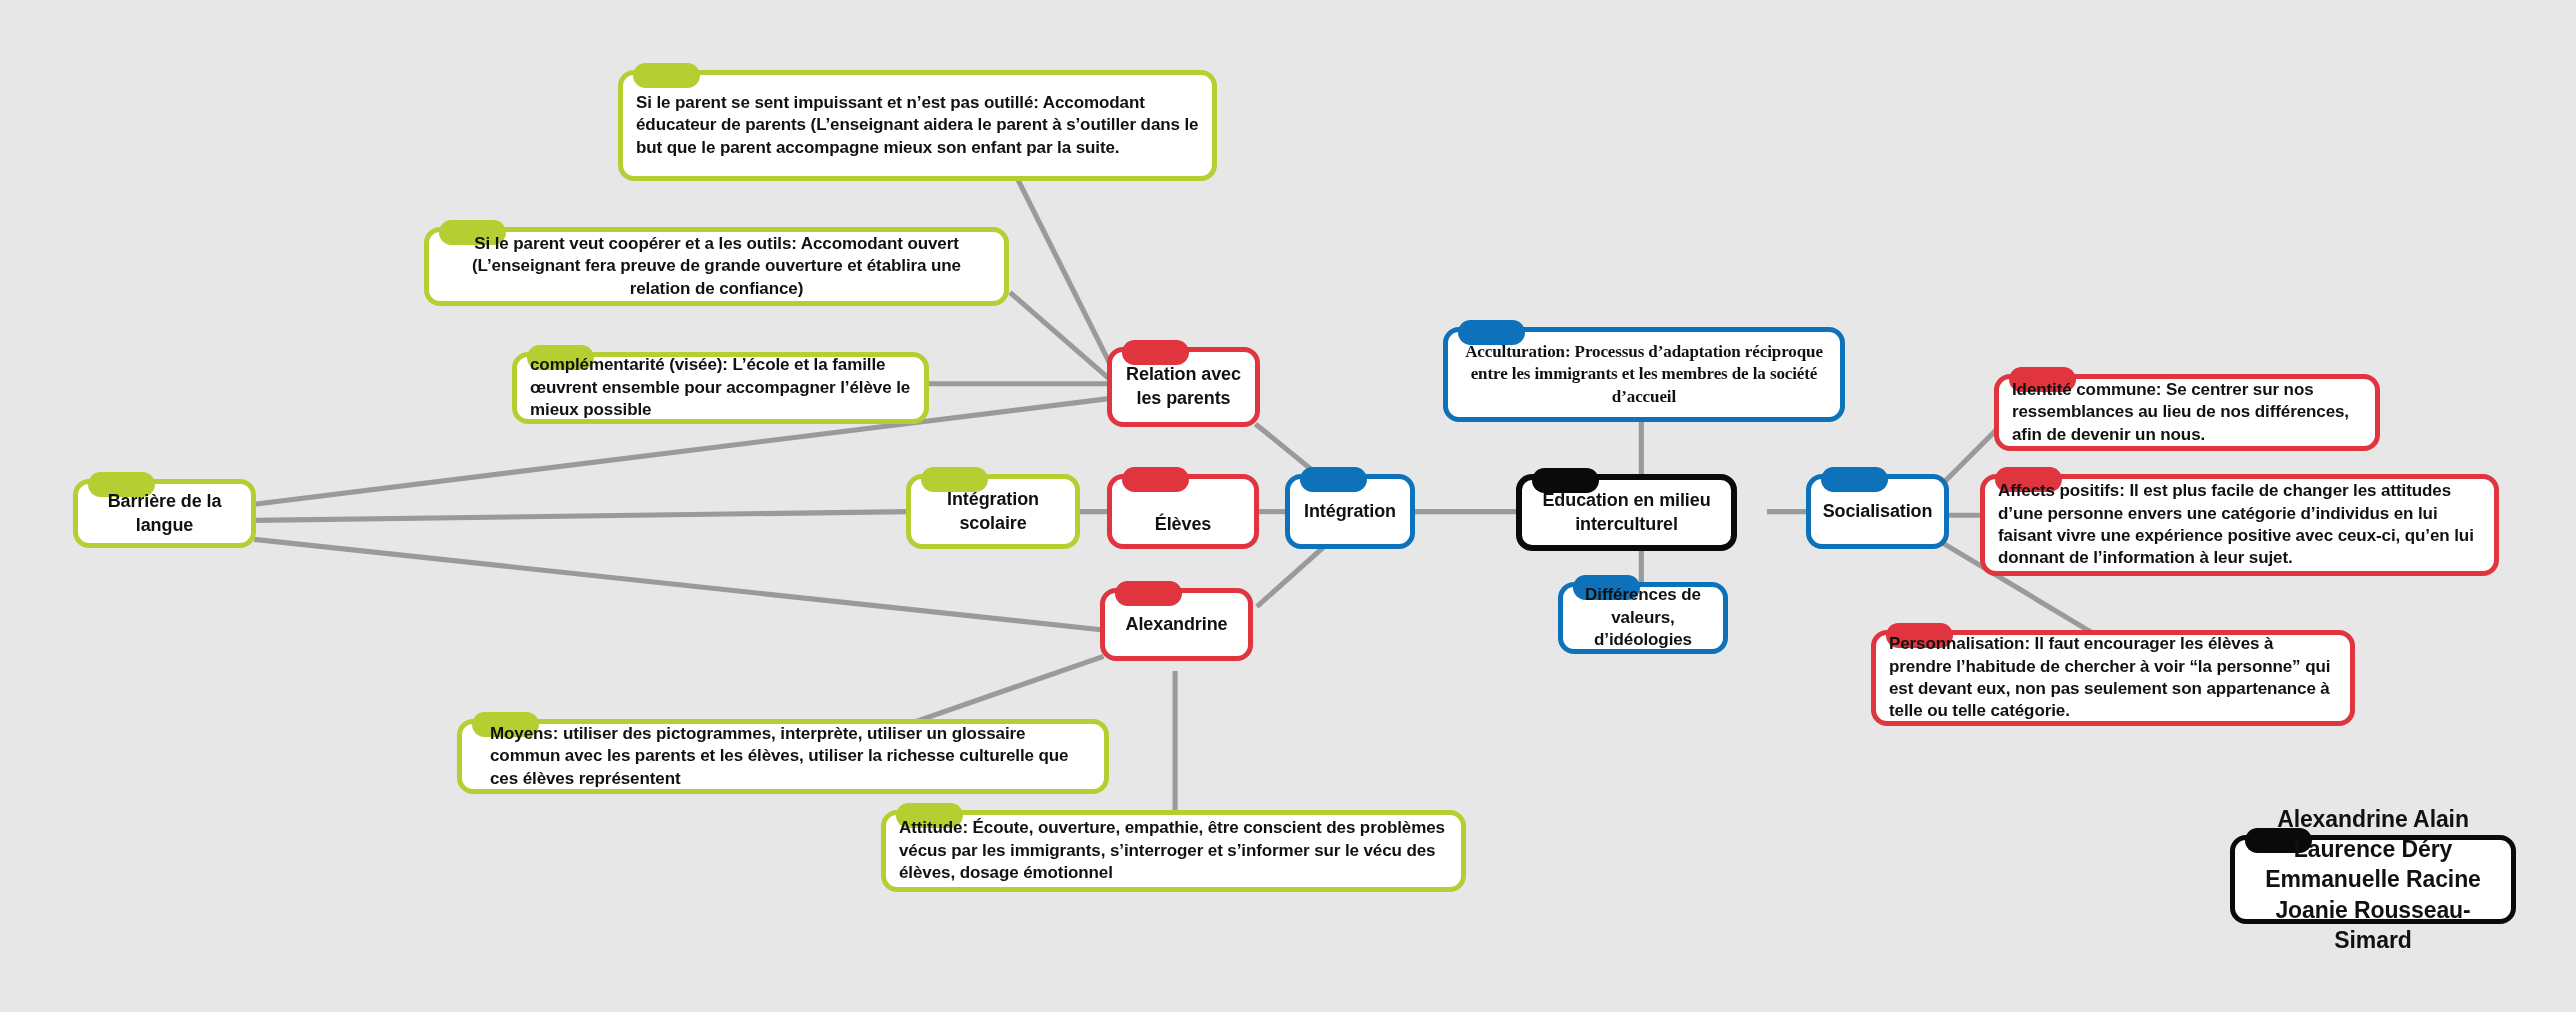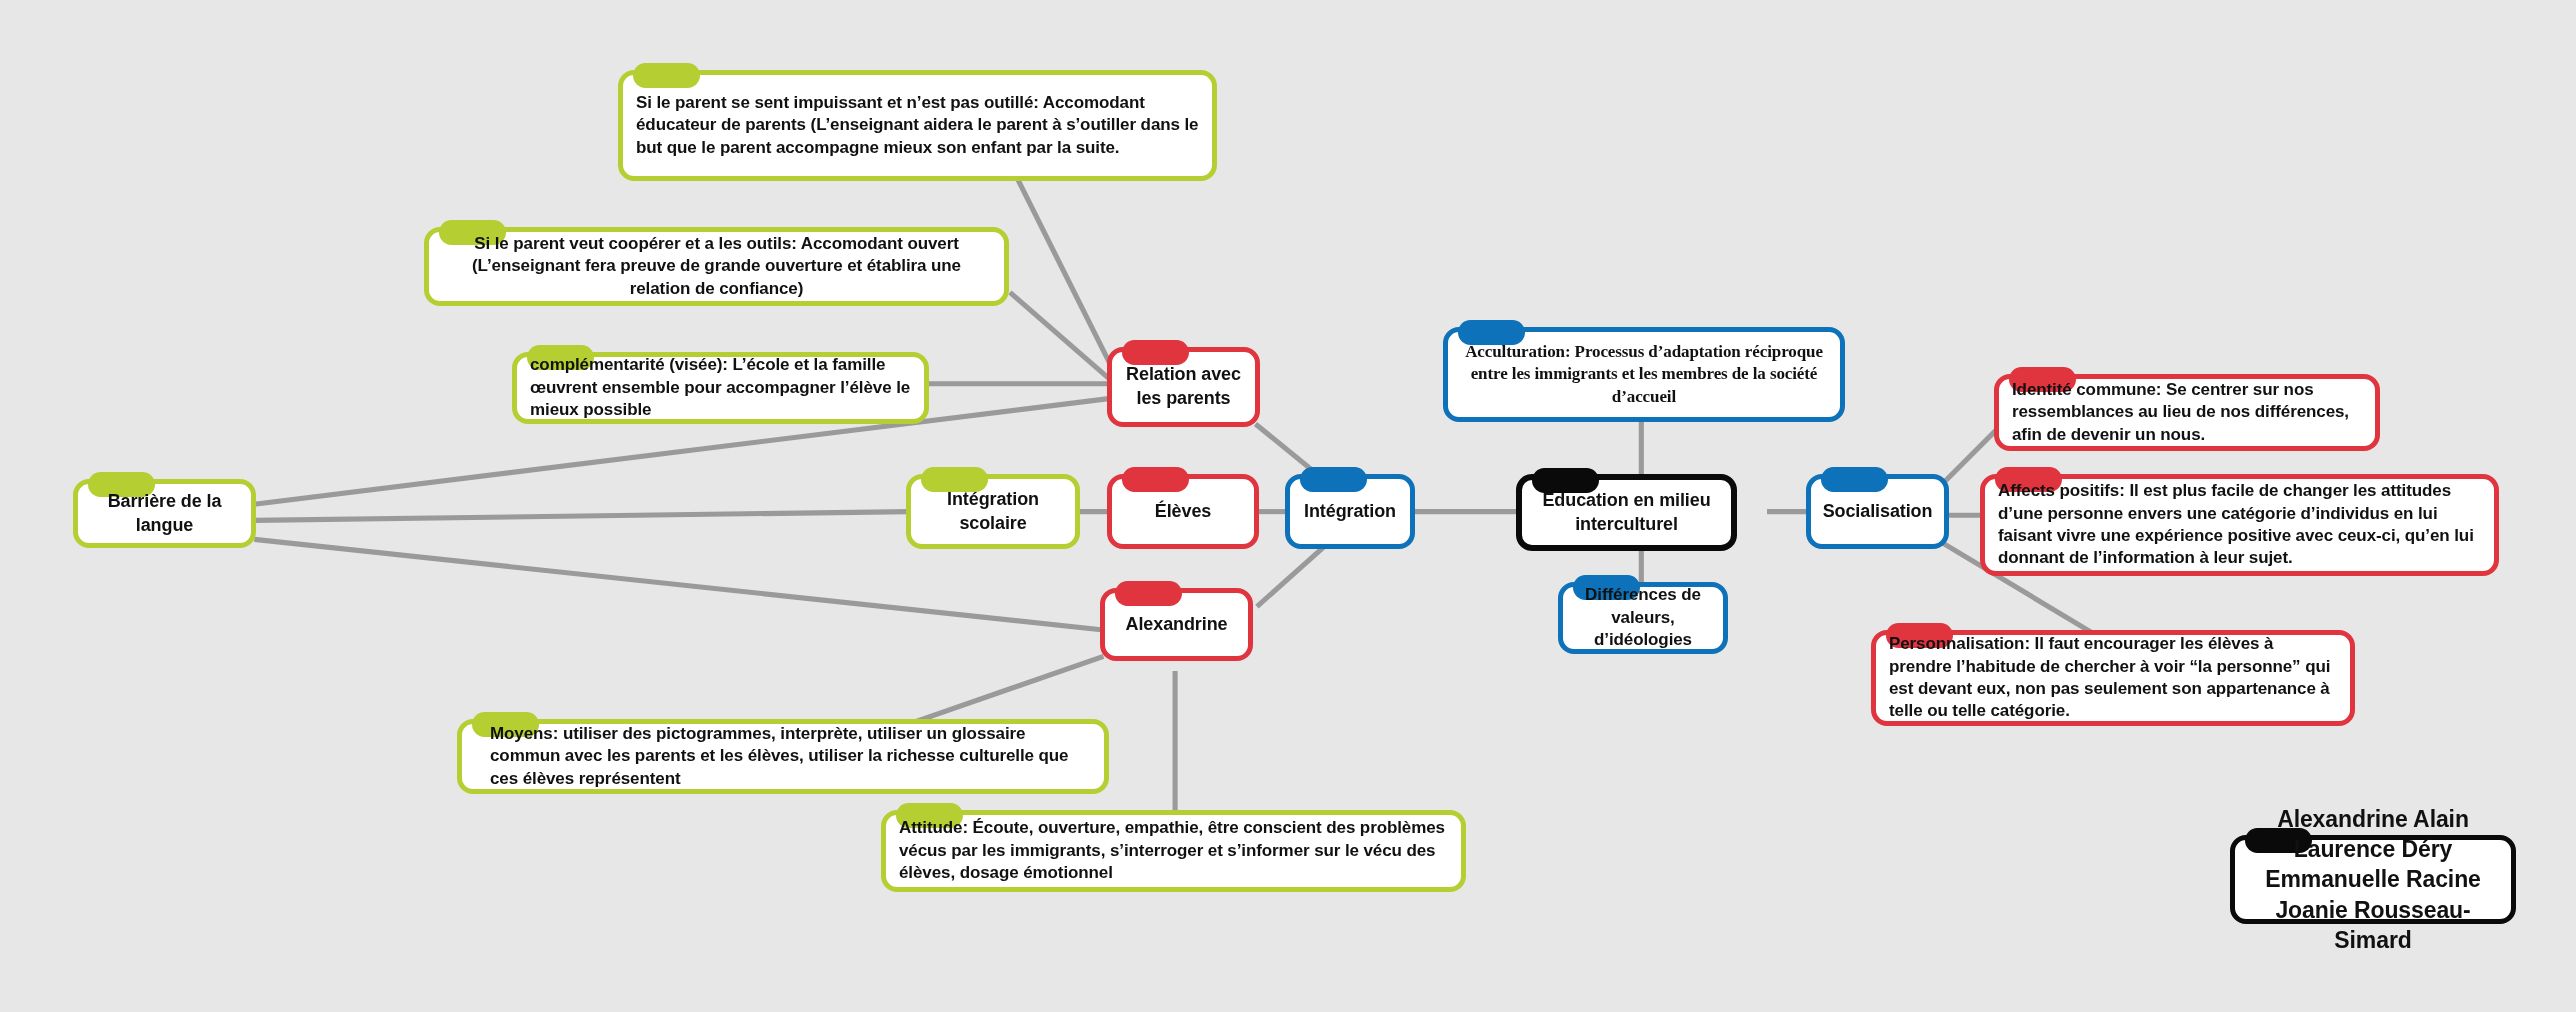--- a/index.html
+++ b/index.html
@@ -135,21 +135,21 @@
   <div class="node c-green t-center fs-hub" style="left:906px; top:474px; width:174px; height:75px;">
     <span class="tab"></span>
     <span class="label">Intégration scolaire</span>
   </div>
 
   <div class="node c-red t-center fs-hub" style="left:1107px; top:347px; width:153px; height:80px;">
     <span class="tab"></span>
     <span class="label">Relation avec les parents</span>
   </div>
 
-  <div class="node c-red t-center fs-hub" style="left:1107px; top:474px; width:152px; height:75px;">
+  <div class="node c-red t-center fs-hub" style="left:1107px; top:474px; width:152px; height:75px;align-items:flex-end;">
     <span class="tab"></span>
     <span class="label">Élèves</span>
   </div>
 
   <div class="node c-blue t-center fs-hub" style="left:1285px; top:474px; width:130px; height:75px;">
     <span class="tab"></span>
     <span class="label">Intégration</span>
   </div>
 
   <div class="node c-black t-center fs-hub" style="left:1516px; top:474px; width:221px; height:77px; border-width:6.6px;">

